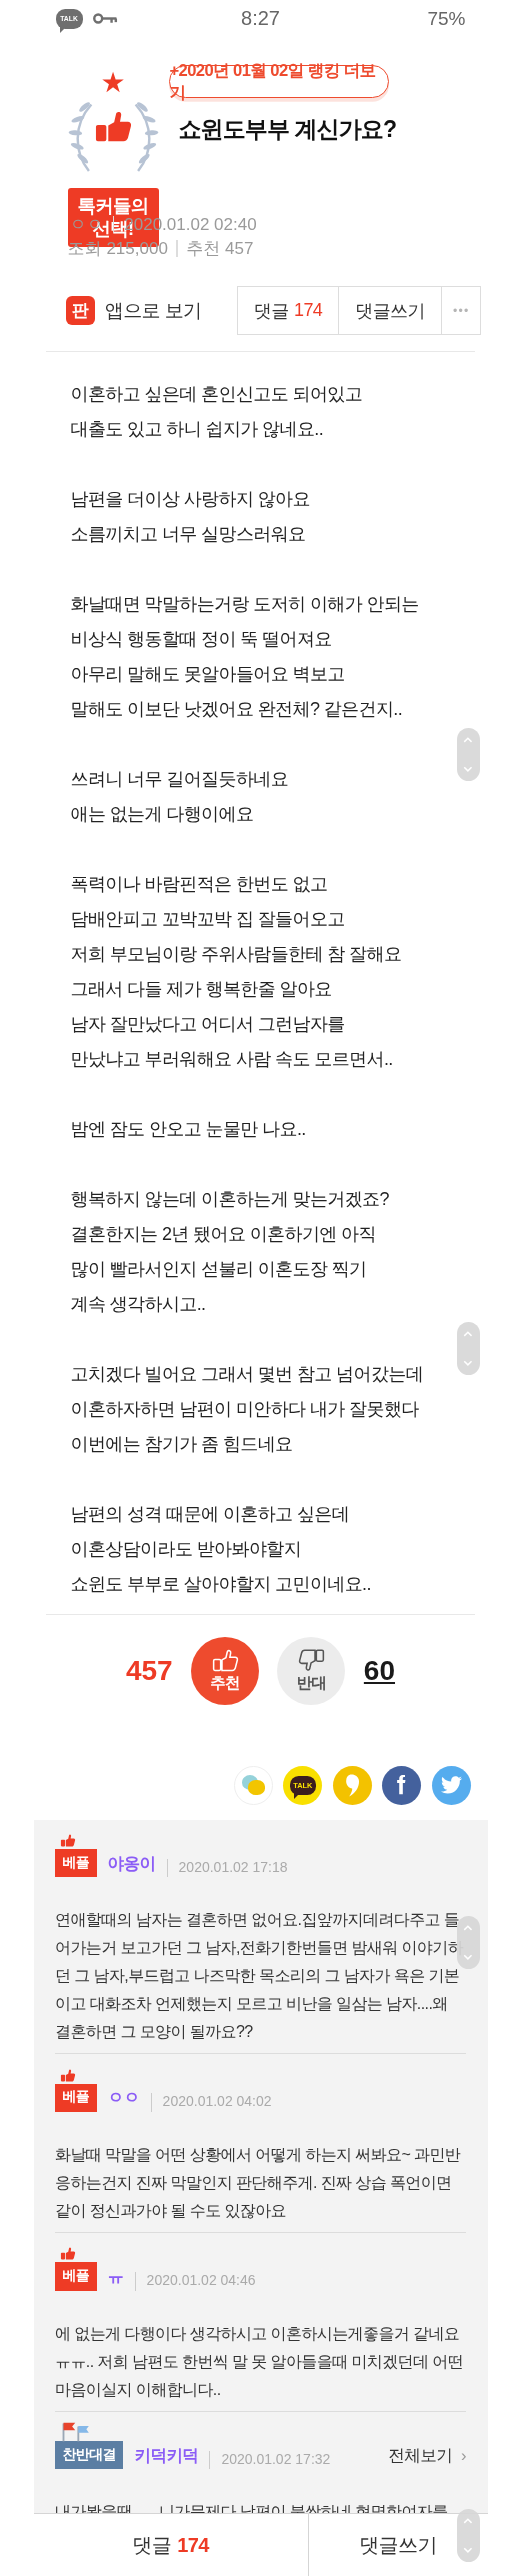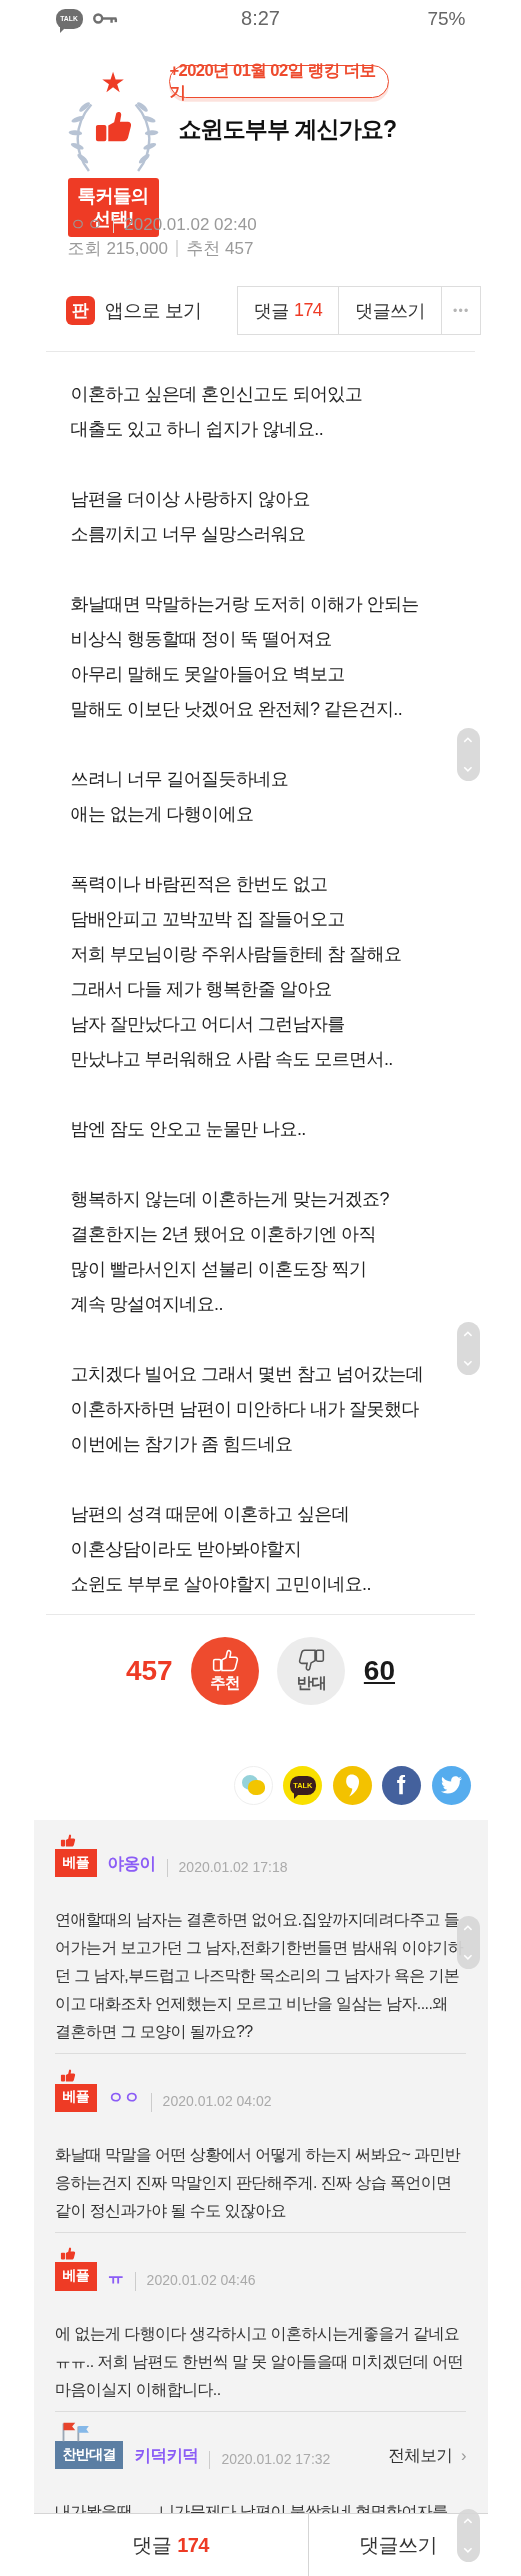--- a/index.html
+++ b/index.html
@@ -18,21 +18,21 @@
   .sb-time { position:absolute; left:0; right:0; text-align:center; font-size:20px; color:#666; }
   .sb-batt { margin-left:auto; font-size:19px; color:#666; z-index:1; }
 
   
   .post-header { position:relative; height:314px; }
   .emblem { position:absolute; left:34px; top:32px; width:91px; text-align:center; }
   .emblem-star { font-size:28px; line-height:1; color:#ee3b25; }
   .emblem-art { position:relative; height:79px; }
   .emblem-art svg.wreath { position:absolute; left:0; top:0; }
   .emblem-art svg.bigthumb { position:absolute; left:26px; top:11px; }
-  .emblem-badge { margin-top:2px; background:#ee3b25; border-radius:3px; padding:6.1px 2.5px 7.4px;
+  .emblem-badge { margin-top:12px; background:#ee3b25; border-radius:3px; padding:6.1px 2.5px 7.4px;
                   color:#fff; font-weight:bold; font-size:18.4px; line-height:23px; letter-spacing:-0.6px; }
   .ranking-pill { position:absolute; left:135px; top:28px; width:220px; height:33px;
                   border:1.8px solid #ee4b2e; border-radius:17px; background:#fff;
                   color:#ee4b2e; font-size:16.6px; font-weight:bold;
                   display:flex; align-items:center; justify-content:center;
                   box-shadow:0 3.7px 0 rgba(238,75,46,.16); letter-spacing:-0.6px; }
   .post-title { position:absolute; left:145px; top:77px; font-size:23px; font-weight:800; color:#111; letter-spacing:-0.9px; }
   .author-row { position:absolute; left:36px; top:176px; display:flex; align-items:center; gap:9.8px;
                 font-size:17px; color:#9a9a9a; }
   .vsep { width:1.2px; height:17px; background:#ddd; }
@@ -229,21 +229,21 @@
         <div class="line">남자 잘만났다고 어디서 그런남자를</div>
         <div class="line">만났냐고 부러워해요 사람 속도 모르면서..</div>
       </div>
     <div class="para">
         <div class="line">밤엔 잠도 안오고 눈물만 나요..</div>
       </div>
     <div class="para">
         <div class="line">행복하지 않는데 이혼하는게 맞는거겠죠?</div>
         <div class="line">결혼한지는 2년 됐어요 이혼하기엔 아직</div>
         <div class="line">많이 빨라서인지 섣불리 이혼도장 찍기</div>
-        <div class="line">계속 망설여지네요..</div>
+        <div class="line">계속 생각하시고..</div>
       </div>
     <div class="para">
         <div class="line">고치겠다 빌어요 그래서 몇번 참고 넘어갔는데</div>
         <div class="line">이혼하자하면 남편이 미안하다 내가 잘못했다</div>
         <div class="line">이번에는 참기가 좀 힘드네요</div>
       </div>
     <div class="para">
         <div class="line">남편의 성격 때문에 이혼하고 싶은데</div>
         <div class="line">이혼상담이라도 받아봐야할지</div>
         <div class="line">쇼윈도 부부로 살아야할지 고민이네요..</div>

